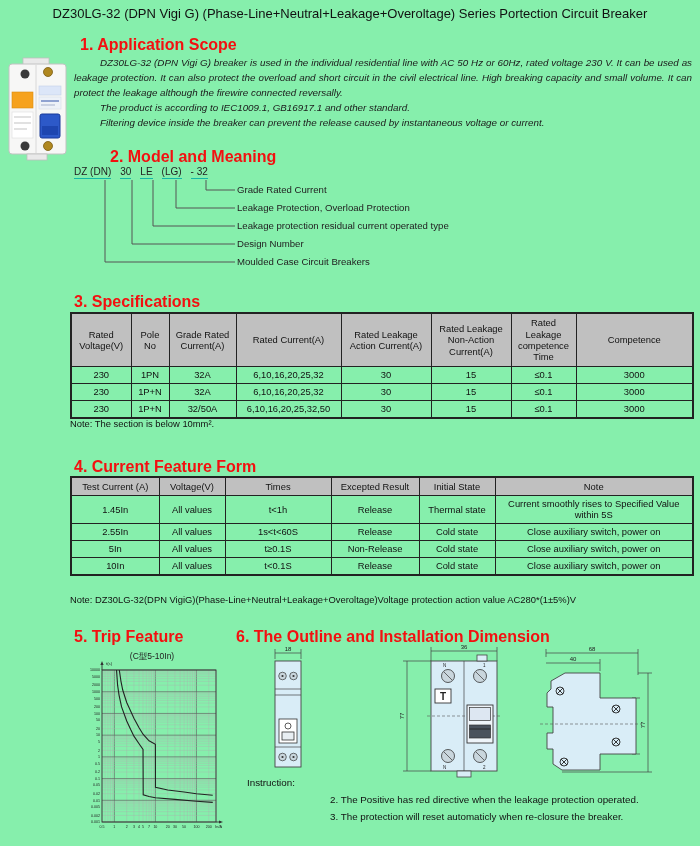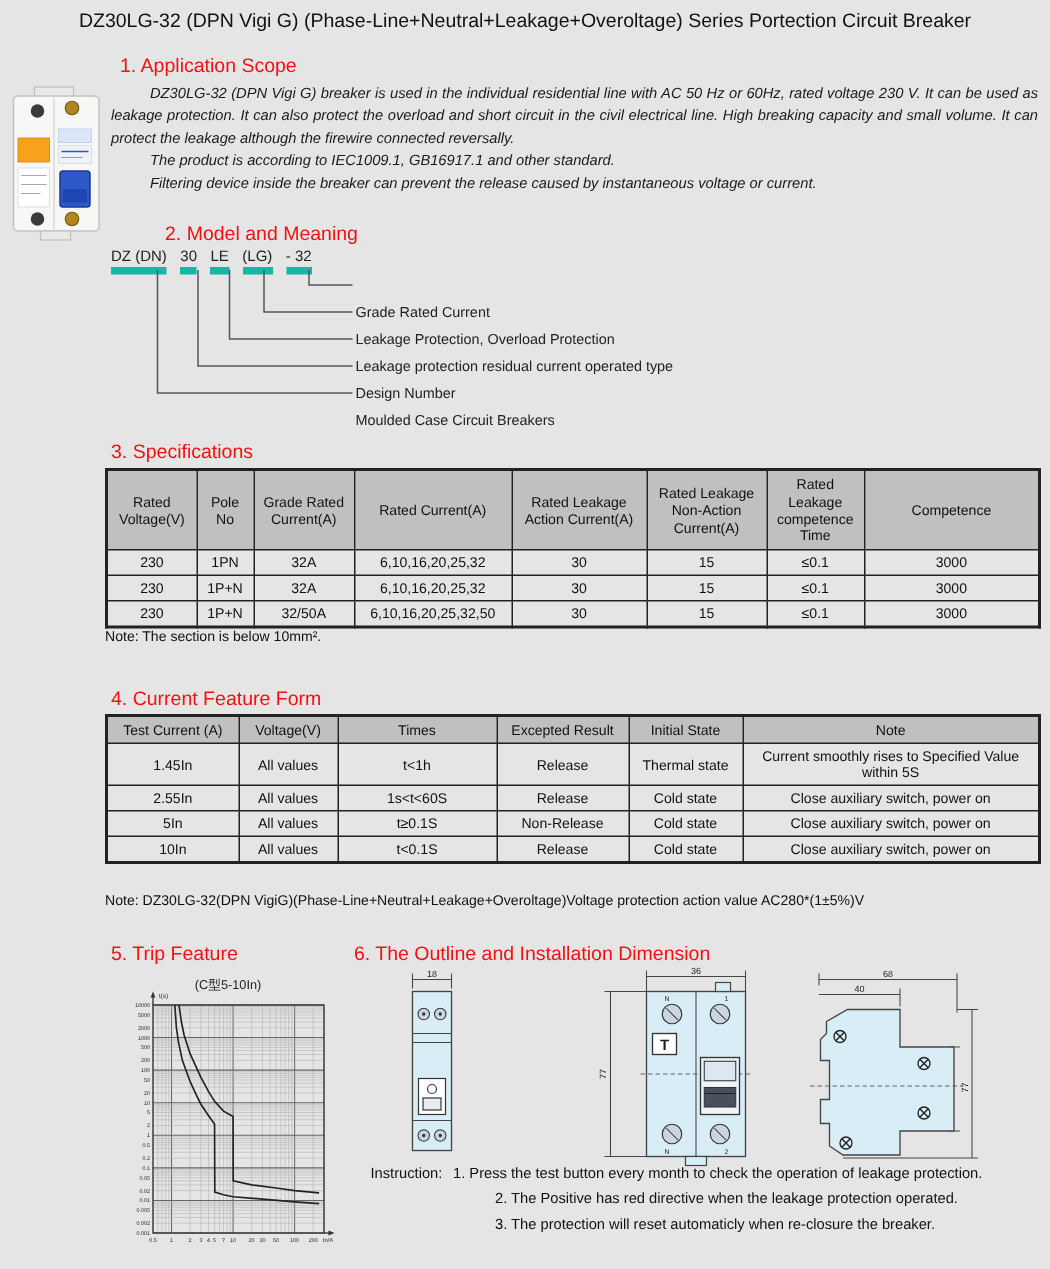--- a/index.html
+++ b/index.html
@@ -1,30 +1,30 @@
 <!DOCTYPE html>
 <html style="--accent: #f31010; --th-bg: #c0c0c0;"><head>
 <meta charset="utf-8">
 <style>
   html,body{margin:0;padding:0;background:#ffffff;}
-  .page{position:relative;width:700px;height:846px;background:#e5e5e5;overflow:hidden;
+  .page{position:relative;width:700px;height:846px;background:#86efac;overflow:hidden;
         font-family:"Liberation Sans",sans-serif;color:#1a1a1a;}
   .abs{position:absolute;}
   #page-title{top:6px;left:0;width:100%;text-align:center;font-size:13px;color:#111;}
-  .sec-h{font-size:13px;color:var(--accent);font-weight:400;}
+  .sec-h{font-size:16px;color:var(--accent);font-weight:700;}
   
   #s1-head{left:80px;top:36px;}
   #s1-body{left:74px;top:55px;width:618px;font-size:9.8px;line-height:15px;text-align:justify;}
   #s1-body p{margin:0;text-indent:26px;font-style:italic;}
   
   #s2-head{left:74px;top:148px;margin-left:36px;}
   #model-code{left:74px;top:166px;font-size:10px;color:#222;}
-  #model-code span{display:inline-block;border-bottom:5px solid #14b8a6;padding-bottom:1px;}
+  #model-code span{display:inline-block;border-bottom:1px solid #14b8a6;padding-bottom:1px;}
   .mc-gap{margin-right:9px;}
-  .model-label{left:237px;font-size:9.6px;color:#222;margin-top:19px;}
+  .model-label{left:237px;font-size:9.6px;color:#222;}
   
   #s3-head{left:74px;top:293px;}
   .doc-table{position:absolute;border-collapse:collapse;table-layout:fixed;font-size:9.4px;color:#111;
              border:2px solid #222;}
   .doc-table th,.doc-table td{border:1.4px solid #222;text-align:center;vertical-align:middle;
              padding:2px 2px;line-height:1.22;overflow:hidden;}
   .doc-table th{background:var(--th-bg);font-weight:400;}
   #spec-table{left:70px;top:312px;width:622px;}
   #spec-table th{height:48px;}
   #spec-table td{height:12px;}
@@ -463,19 +463,18 @@
       <line x1="87" y1="94" x2="93" y2="100"></line>
         <line x1="93" y1="94" x2="87" y2="100"></line>
       <line x1="35" y1="114" x2="41" y2="120"></line>
         <line x1="41" y1="114" x2="35" y2="120"></line>
     </g>
   </svg>
 
   <div class="abs" id="instr">
     <div class="irow">
       <span id="instr-label">Instruction:</span>
-      <span class="iitem">1. Press the test button every month to check the operation of leakage protection.</span>
     </div>
     <div class="iitem i2">2. The Positive has red directive when the leakage protection operated.</div>
     <div class="iitem i2">3. The protection will reset automaticly when re-closure the breaker.</div>
   </div>
 
 </div>
 
 </body></html>

